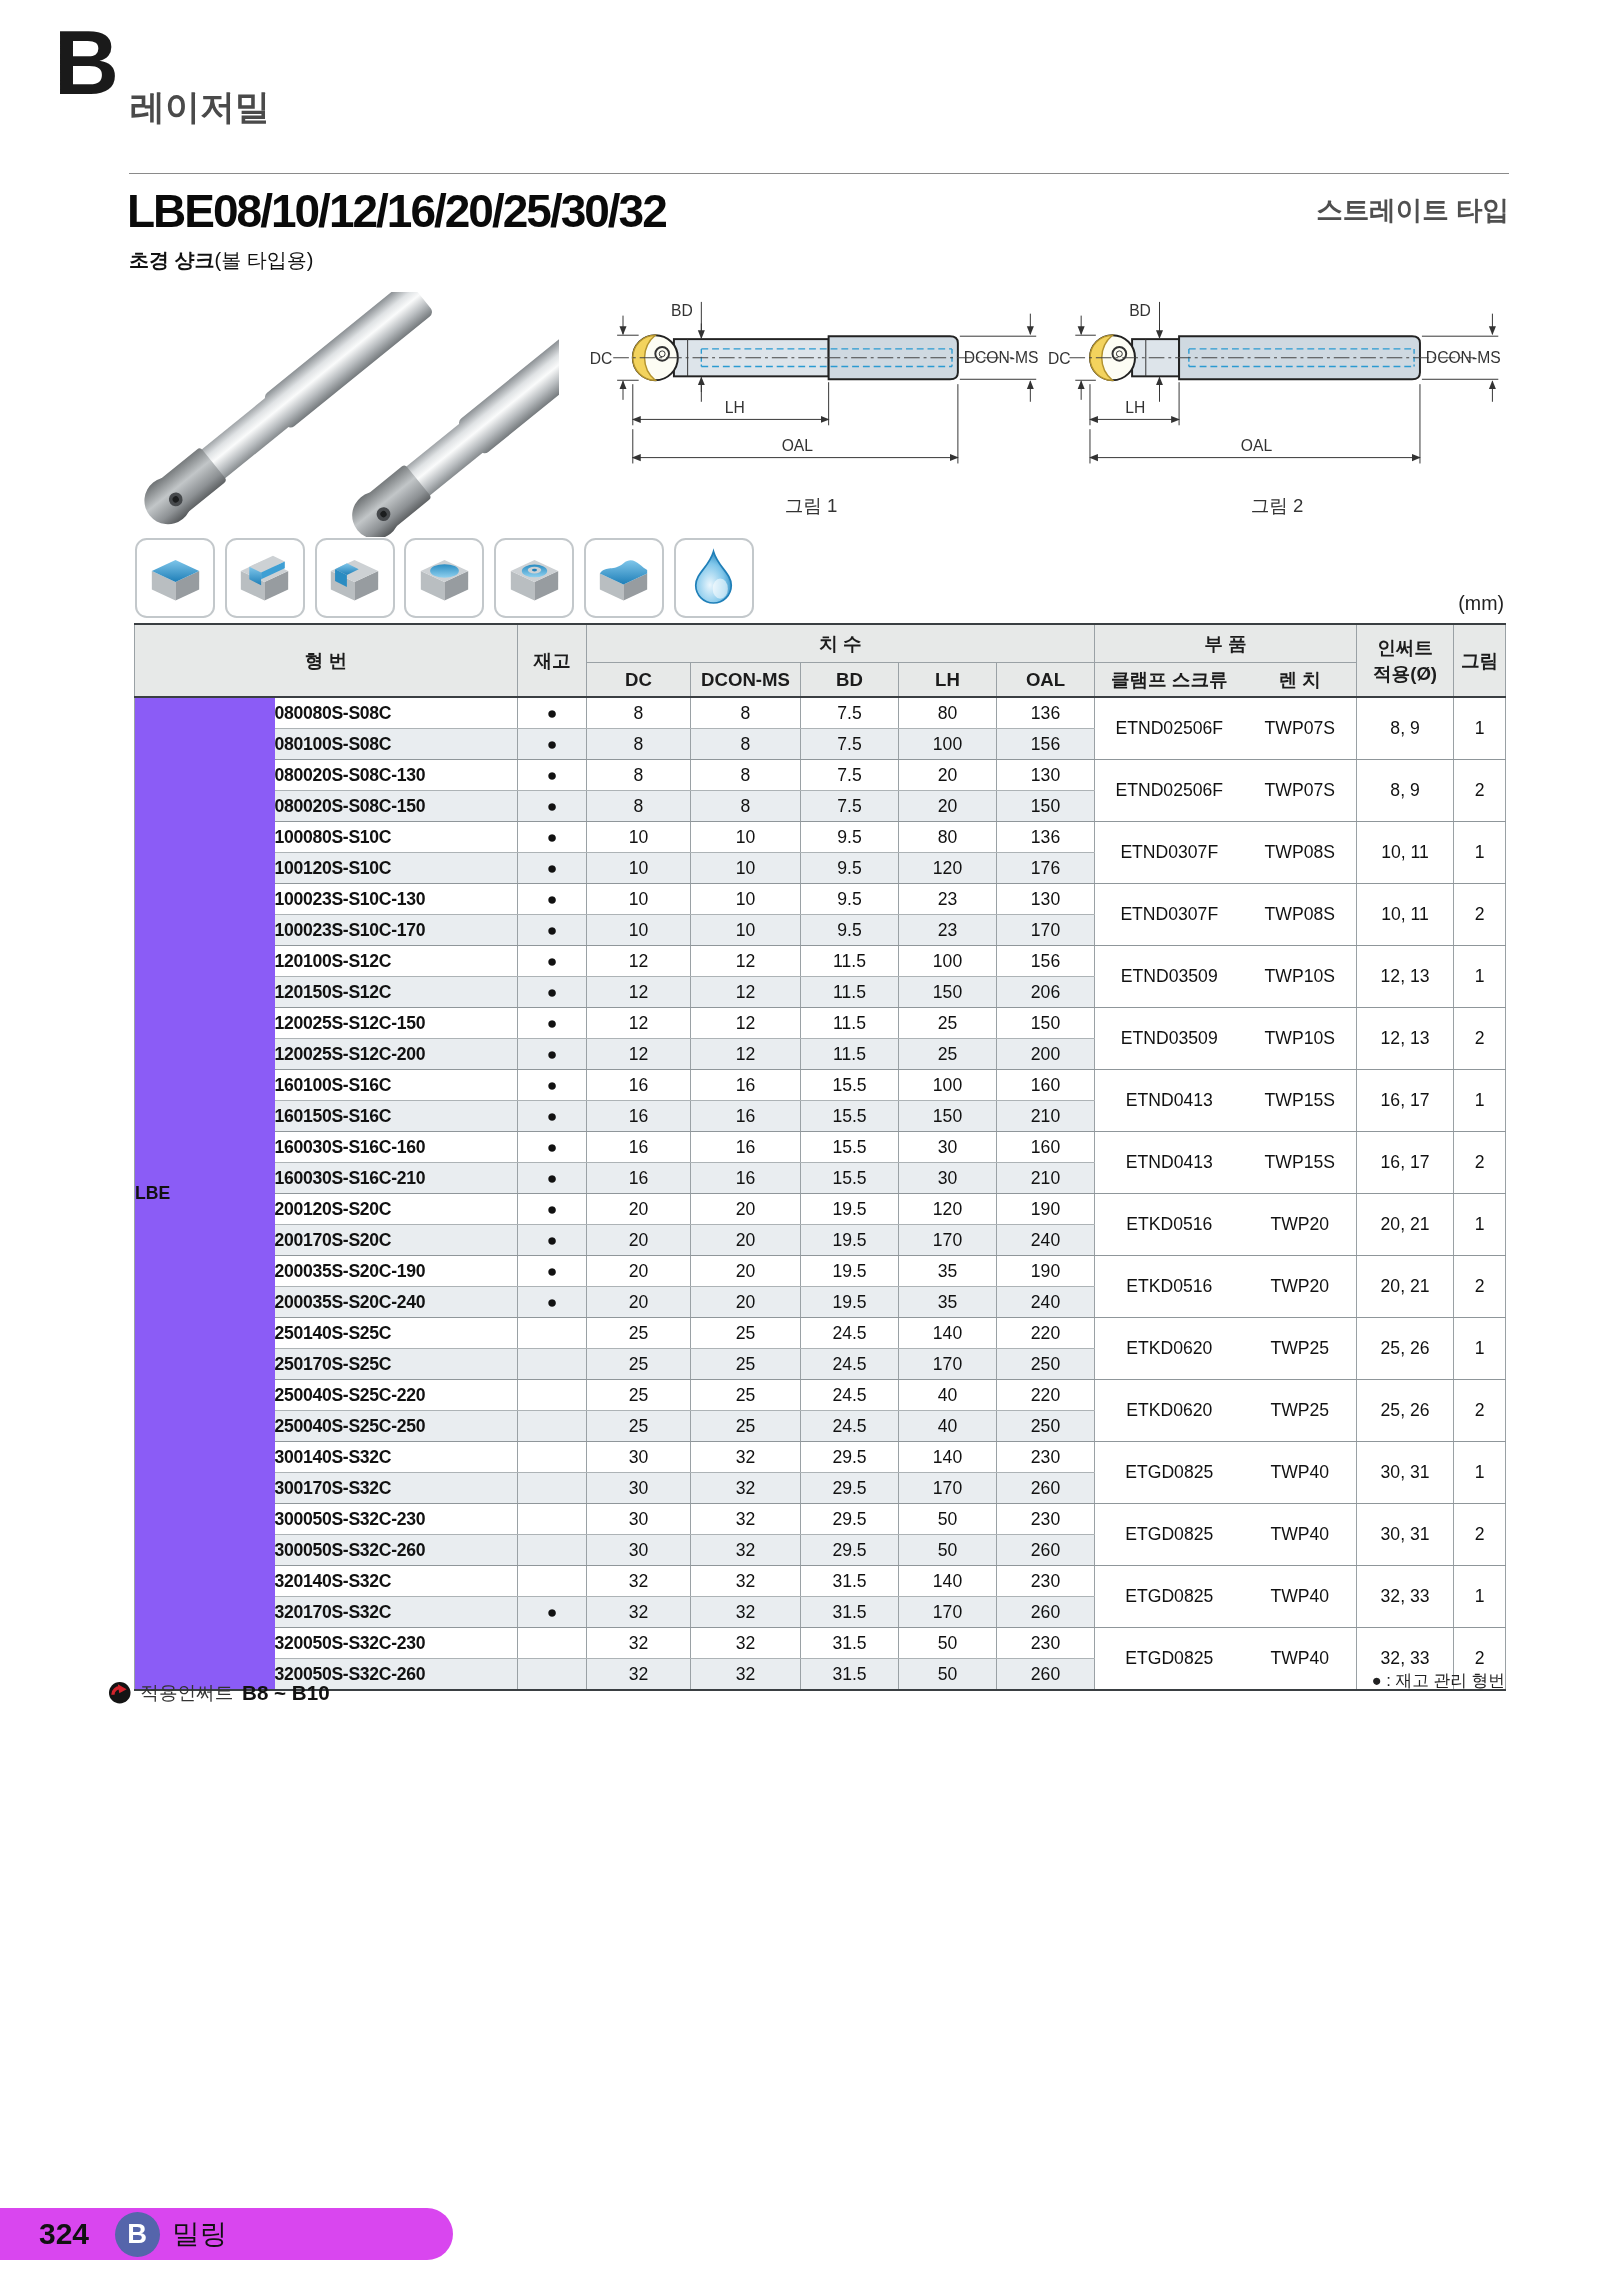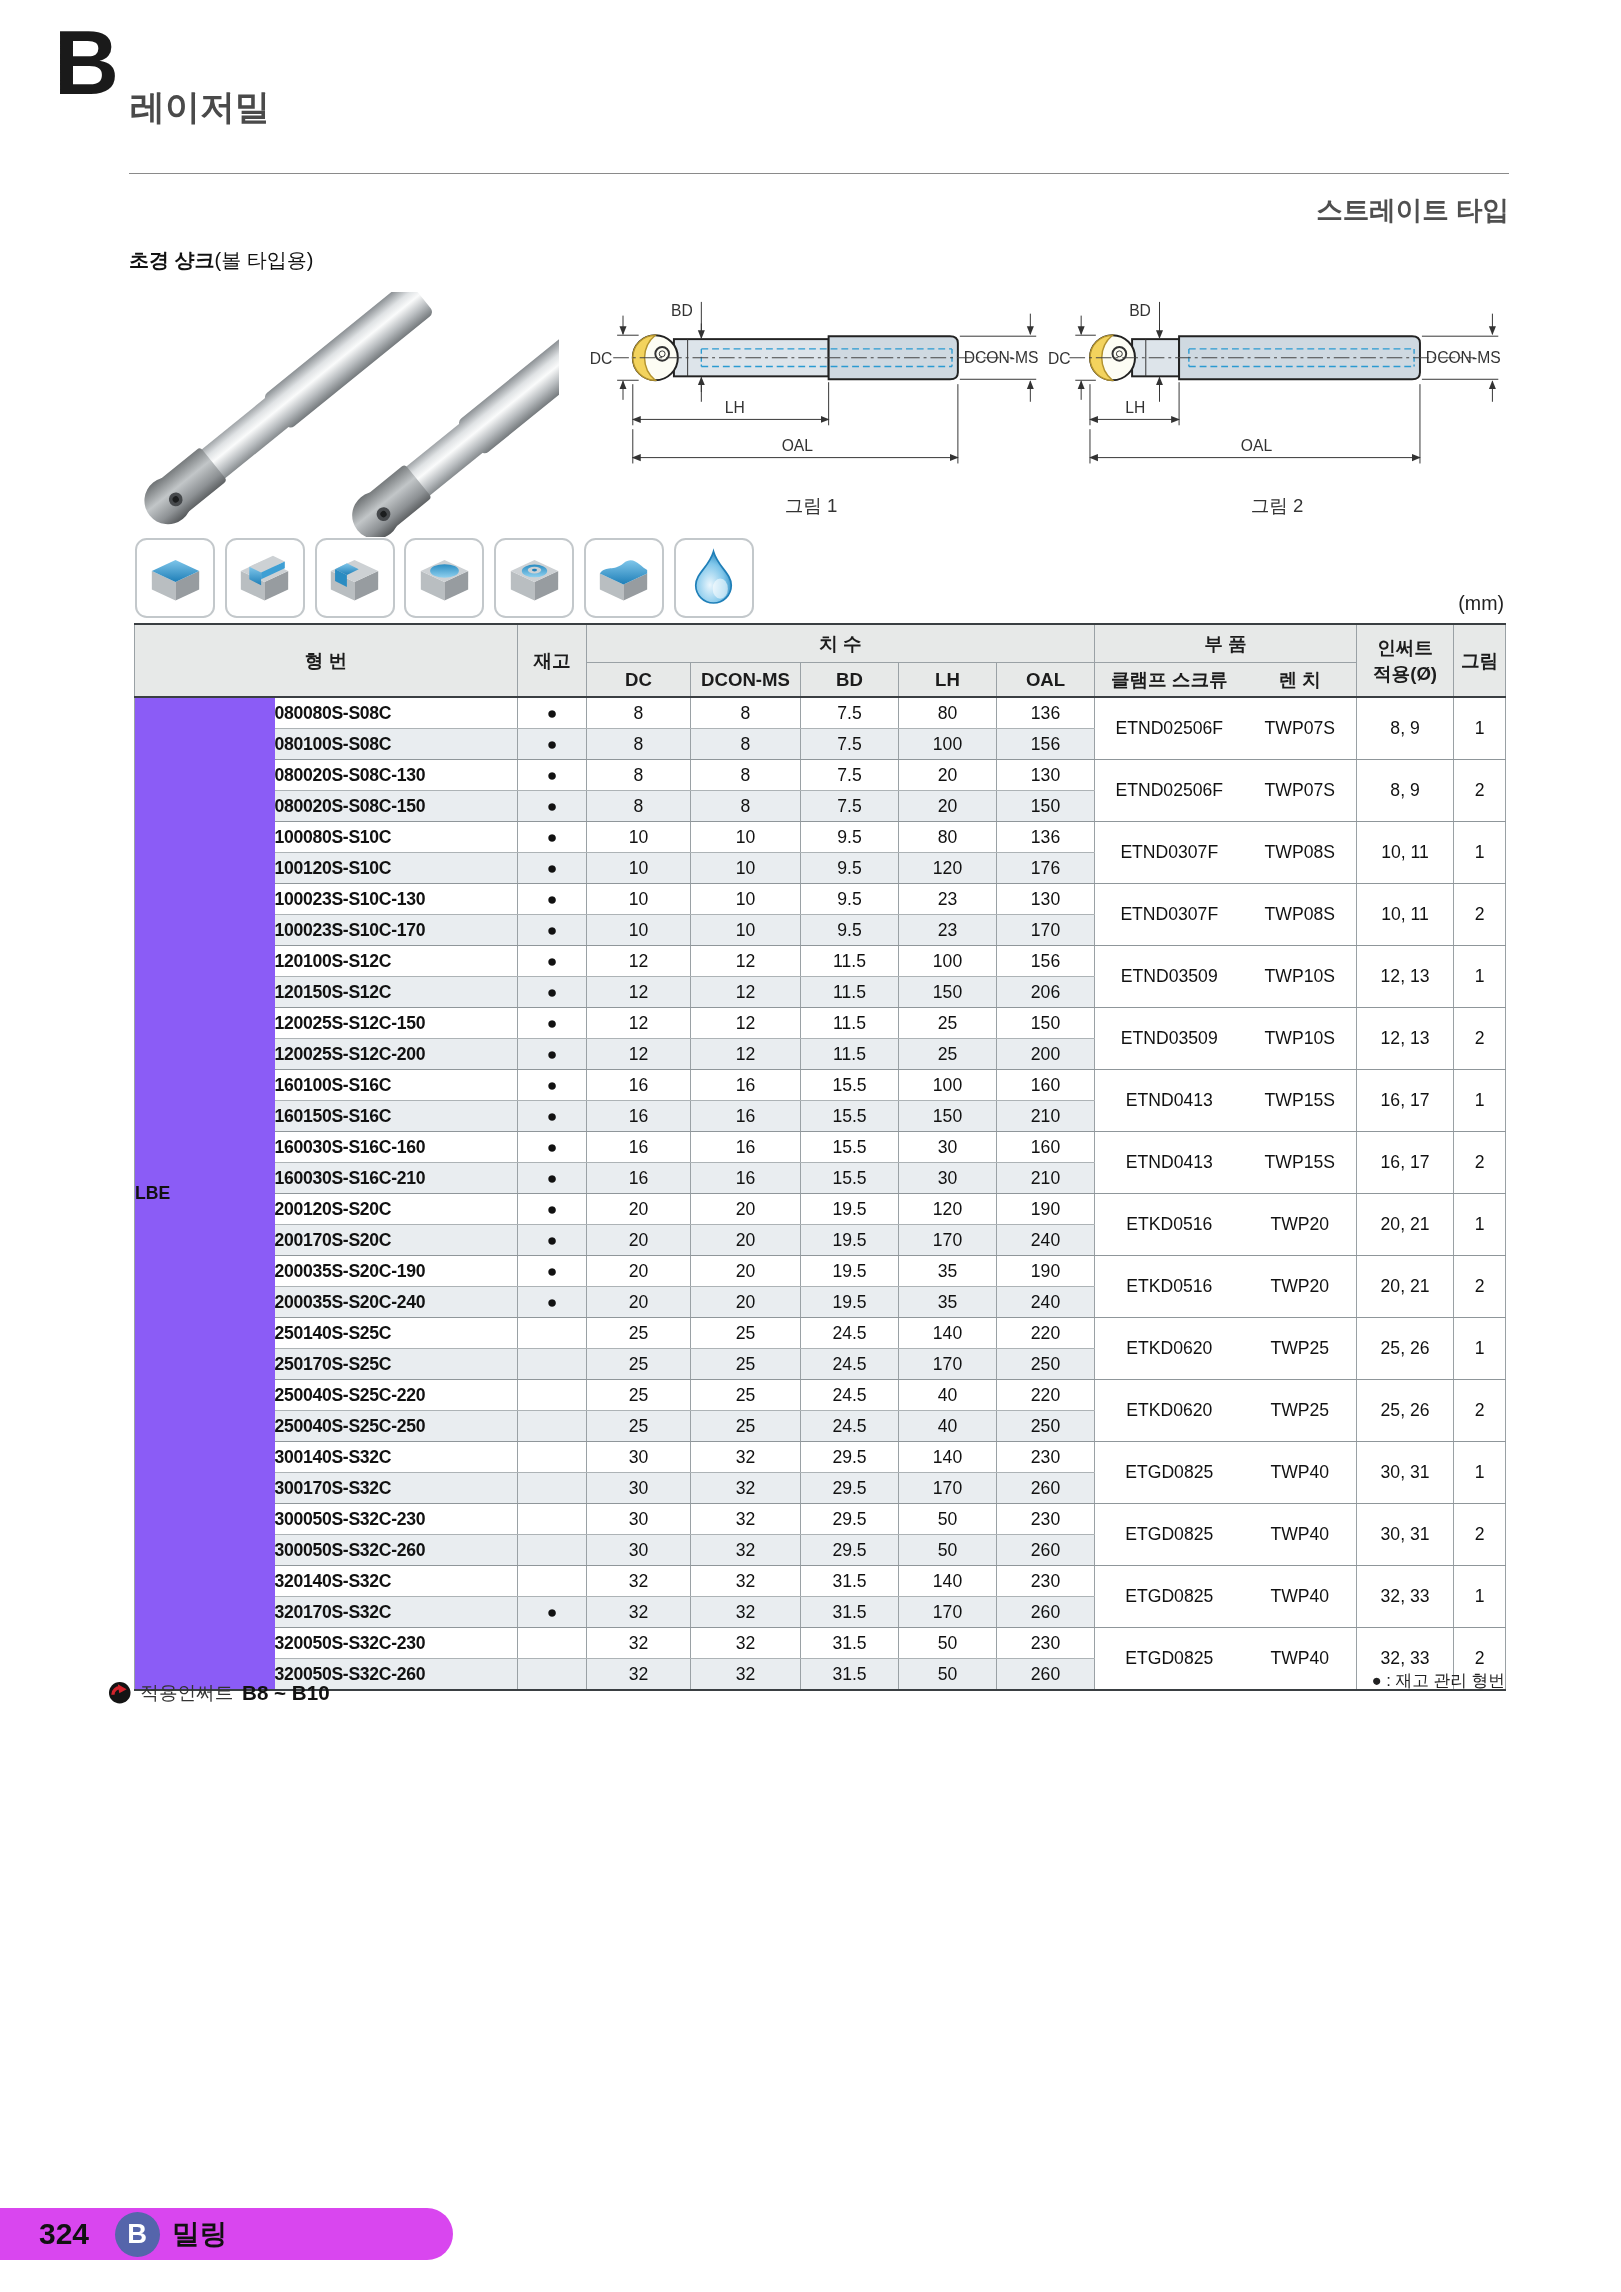--- a/index.html
+++ b/index.html
@@ -49,30 +49,31 @@
   .footnote{position:absolute;left:108px;top:1664px;width:1397px;height:31px;}
   .fn-left{position:absolute;left:0;top:16px;display:flex;align-items:center;gap:8.8px;}
   .fn-label{font-size:18.6px;color:#333;}
   .fn-value{font-size:20.6px;font-weight:bold;color:#111;}
   .fn-right{position:absolute;right:0;top:4.9px;font-size:16.7px;color:#222;}
 
   
   .pagebar{position:absolute;left:0;top:2208px;width:453px;height:52px;background:#d946ef;border-radius:0 26.5px 26.5px 0;display:flex;align-items:center;}
   .pagenum{font-size:30px;font-weight:bold;color:#111;margin-left:39px;}
   .badge{width:45px;height:45px;border-radius:50%;background:#5565ab;color:#fff;font-size:27.4px;font-weight:bold;display:flex;align-items:center;justify-content:center;margin-left:25.5px;}
-  .pagelabel{font-size:27.4px;font-weight:bold;color:#111;margin-left:12.7px;}
+  .pagelabel{font-size:27.4px;font-weight:normal;color:#111;margin-left:12.7px;}
 </style>
 </head>
 <body>
 
 <div class="page">
 
   <div class="b-letter">B</div>
   <div class="section-label">레이저밀</div>
   <div class="head-rule"></div>
+  <div class="title">LBE08/10/12/16/20/25/30/32</div>
   <div class="type-label">스트레이트 타입</div>
   <div class="subtitle"><b>초경 샹크</b><span>(볼 타입용)</span></div>
 
   <svg class="photo" viewBox="0 0 475 250">
     <defs>
       <linearGradient id="rg" gradientUnits="userSpaceOnUse" x1="0" y1="-23" x2="0" y2="23">
         <stop offset="0" stop-color="#84898d"></stop>
           <stop offset="0.28" stop-color="#dfe2e4"></stop>
         <stop offset="0.46" stop-color="#fafbfb"></stop>
           <stop offset="0.72" stop-color="#b9bdc0"></stop>

